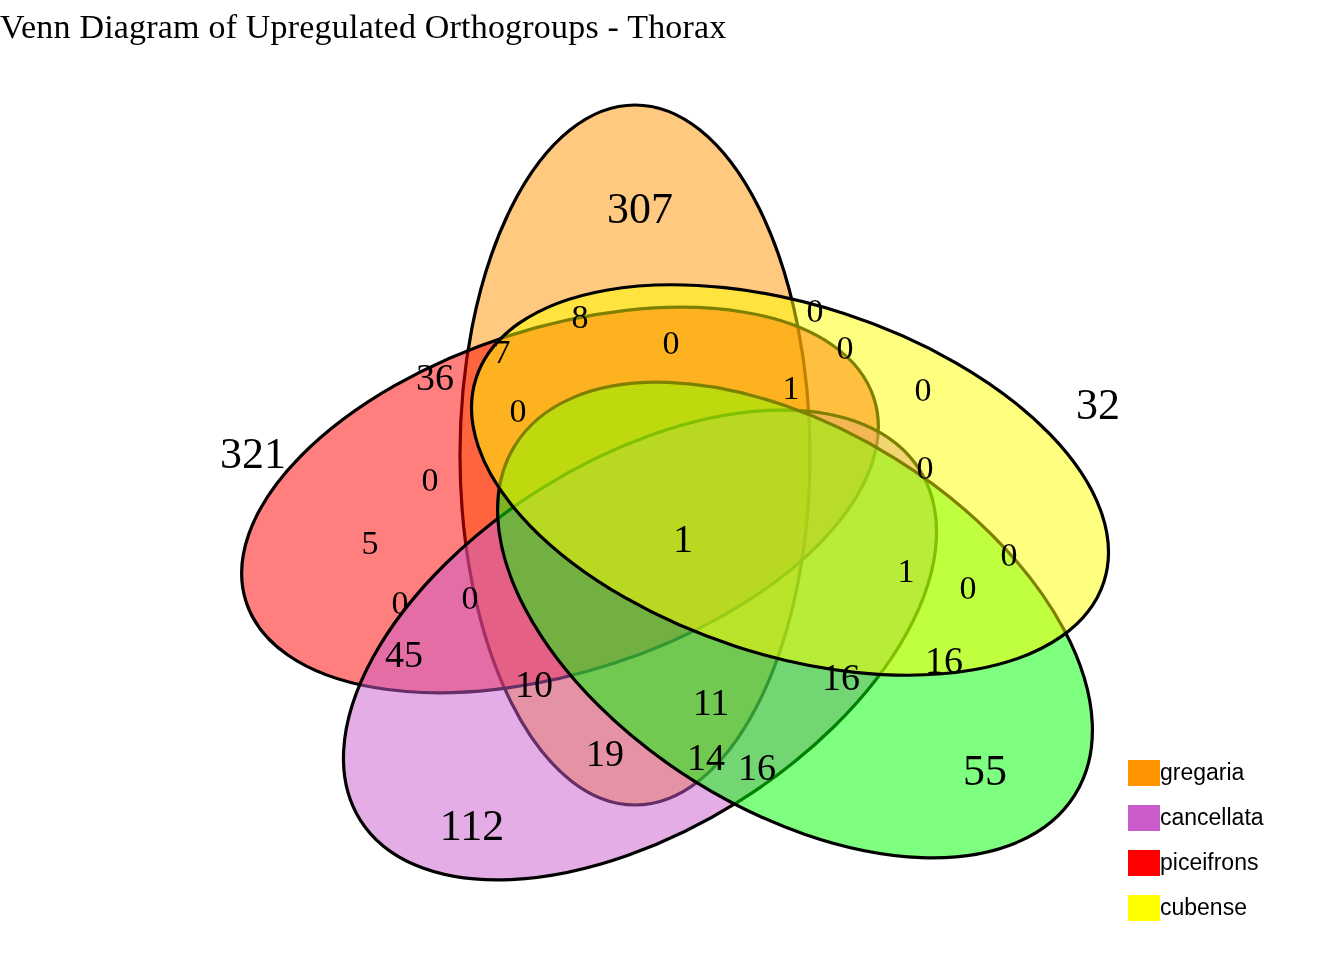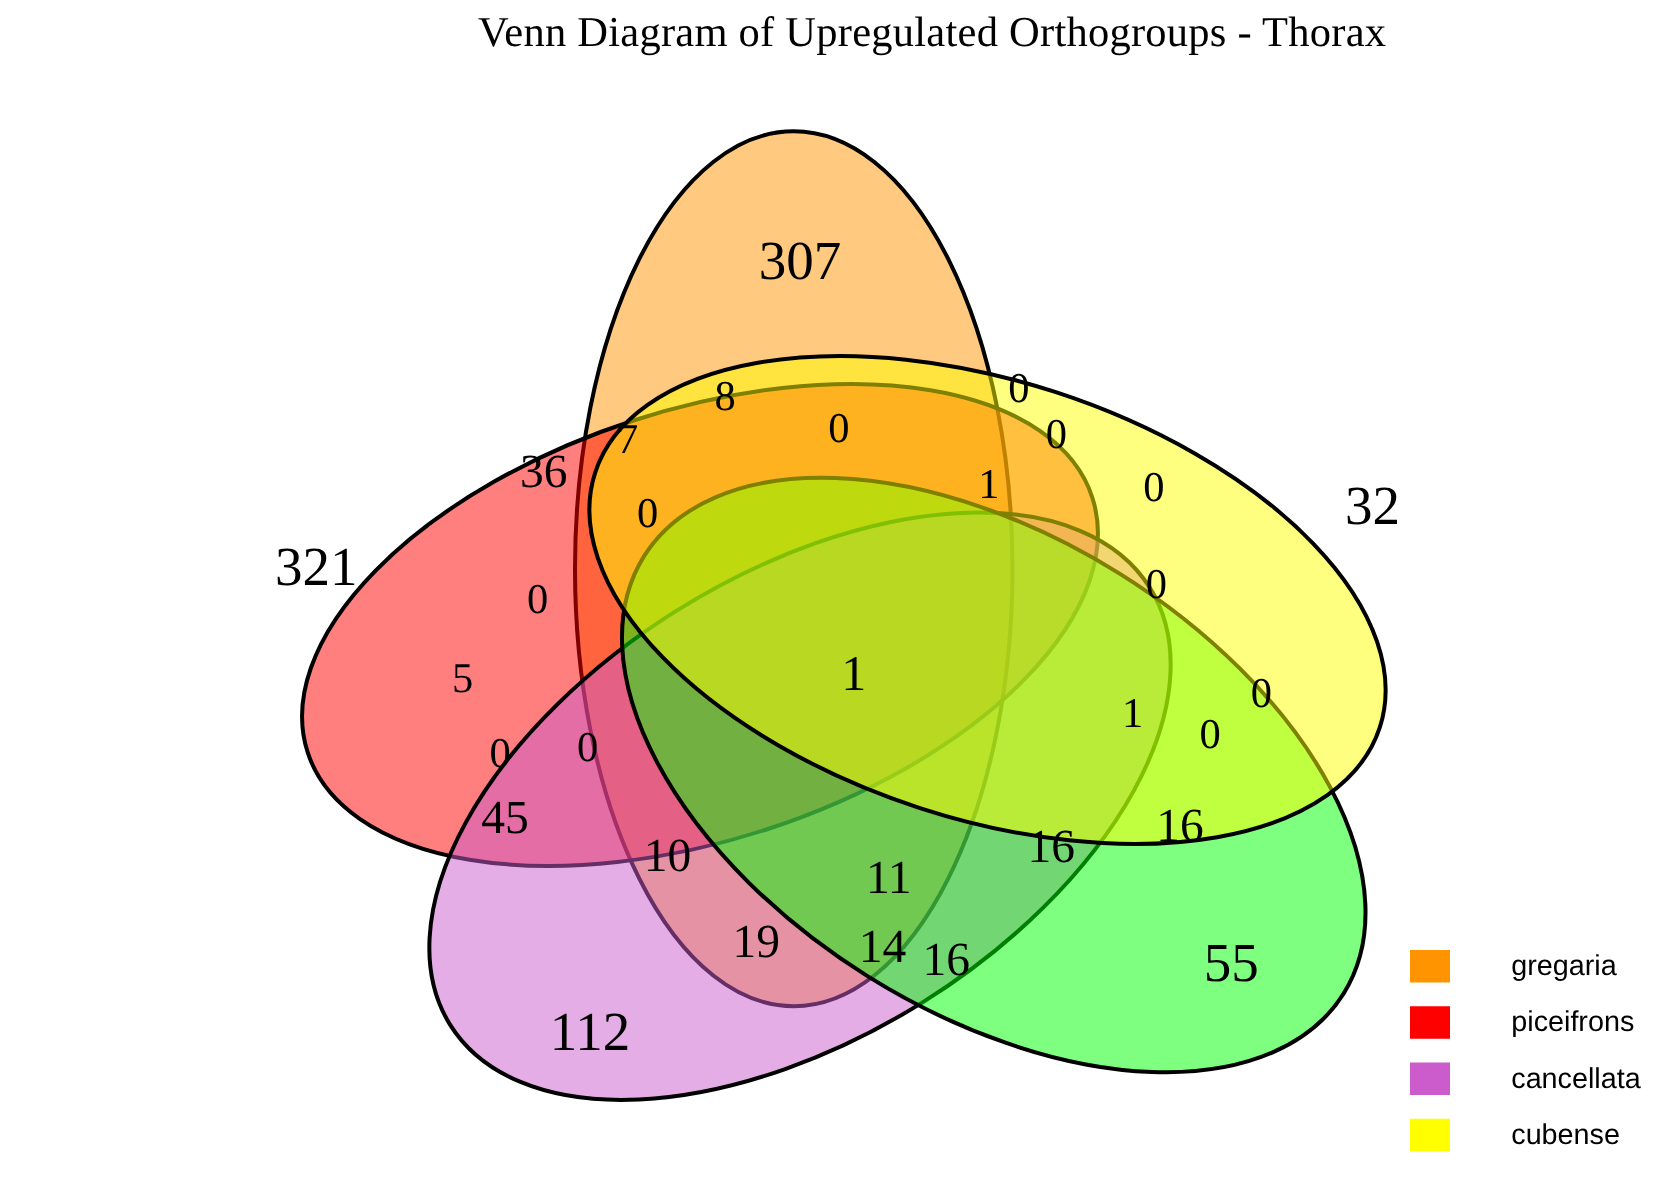--- a/index.html
+++ b/index.html
@@ -16,21 +16,21 @@
   }
   #venn-root {
     position: absolute;
     inset: 0;
   }
   .title {
     position: absolute;
     top: 8px;
     left: 0;
     width: 1109px;
-    text-align: right;
+    text-align: left;
     font-family: "Liberation Serif", serif;
     font-size: 34px;
     color: #000000;
     letter-spacing: 0.2px;
     white-space: nowrap;
   }
   svg.venn-canvas {
     position: absolute;
     top: 0;
     left: 0;
@@ -58,21 +58,20 @@
     display: flex;
     align-items: center;
     height: 45px;
   }
   .legend-swatch {
     width: 32px;
     height: 26px;
     flex: none;
   }
   .legend-label {
-    margin-left: 49px;
     font-family: "Liberation Sans", sans-serif;
     font-size: 23px;
     color: #000000;
     white-space: nowrap;
   }
 </style>
 </head>
 <body>
 
 <div id="venn-root">
@@ -121,26 +120,26 @@
         <text class="count-label" x="757" y="771" font-size="38">16</text>
       </g>
   </svg>
 
   <div class="legend" id="legend">
       <div class="legend-row">
         <span class="legend-swatch" style="background: rgb(255, 148, 0);"></span>
         <span class="legend-label">gregaria</span>
       </div>
       <div class="legend-row">
+        <span class="legend-swatch" style="background: rgb(204, 91, 204);"></span>
+        <span class="legend-label">cancellata</span>
+      </div>
+      <div class="legend-row">
         <span class="legend-swatch" style="background: rgb(255, 0, 0);"></span>
         <span class="legend-label">piceifrons</span>
-      </div>
-      <div class="legend-row">
-        <span class="legend-swatch" style="background: rgb(204, 91, 204);"></span>
-        <span class="legend-label">cancellata</span>
       </div>
       <div class="legend-row">
         <span class="legend-swatch" style="background: rgb(255, 255, 0);"></span>
         <span class="legend-label">cubense</span>
       </div>
     </div>
 
 </div>
 
 </body></html>

